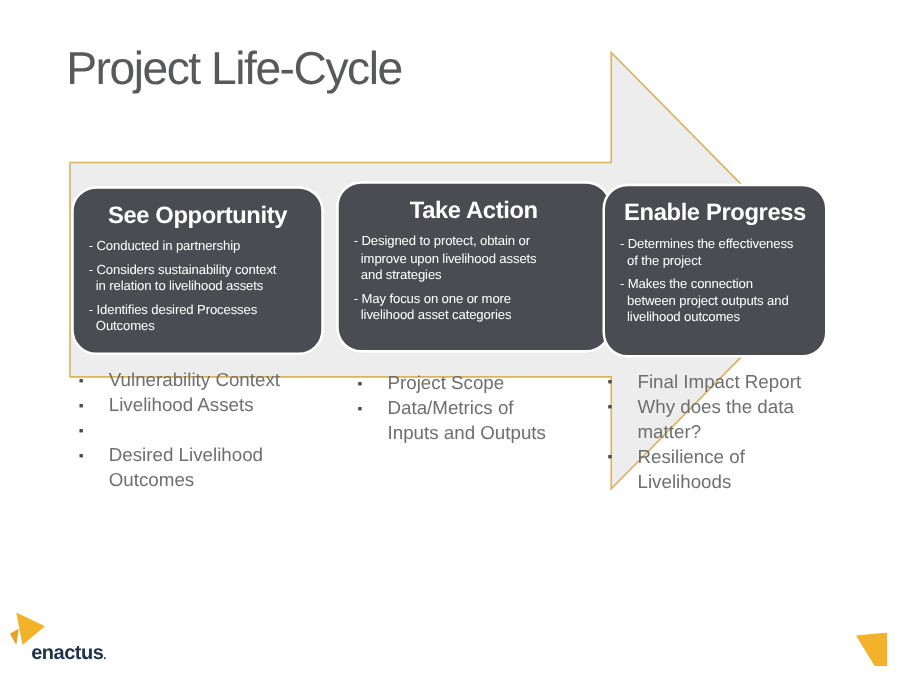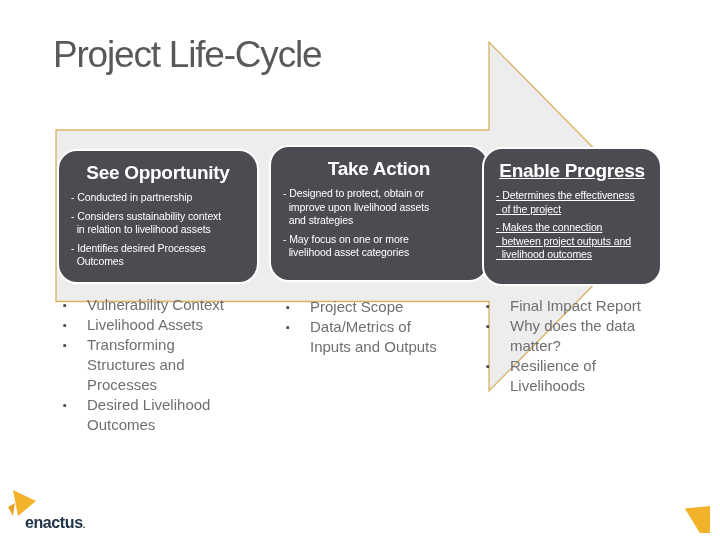--- a/index.html
+++ b/index.html
@@ -13,21 +13,21 @@
     color:var(--title-text,#58595B);white-space:nowrap;margin-left:24px;
   }
   .arrow-svg{position:absolute;left:0;top:0;}
   .card{
     position:absolute;background:var(--card-bg,#4B4C51);
     border:2.5px solid #ffffff;border-radius:20px;box-sizing:border-box;
     color:var(--card-text,#ffffff);
   }
   .card1{left:57px;top:149px;width:202px;height:135px;}
   .card2{left:269px;top:145px;width:220px;height:137px;}
-  .card3{left:482px;top:147px;width:180px;height:139px;text-decoration:underline;}
+  .card3{left:482px;top:147px;width:180px;height:139px;}
   .card-heading{
     text-align:center;font-weight:bold;font-size:19px;margin-top:11px;
     letter-spacing:-0.3px;white-space:nowrap;
   }
   .card-body{padding:7px 6px 0 12px;font-size:10.5px;line-height:13.5px;letter-spacing:-0.1px;}
   .card-body p{margin:0 0 5px 0;white-space:pre-wrap;}
   .detail{position:absolute;color:var(--detail-text,#6E6F71);font-size:15px;line-height:20px;}
   .detail1{left:63px;top:295px;width:195px;}
   .detail2{left:286px;top:297px;width:185px;}
   .detail3{left:486px;top:296px;width:190px;}
@@ -95,23 +95,20 @@
     <div class="detail-item">
       <span class="detail-bullet">▪</span>
       <span class="detail-text">Vulnerability Context</span>
     </div>
     <div class="detail-item">
       <span class="detail-bullet">▪</span>
       <span class="detail-text">Livelihood Assets</span>
     </div>
     <div class="detail-item">
       <span class="detail-bullet">▪</span>
-      <span class="detail-text">Transforming
-Structures and
-Processes</span>
     </div>
     <div class="detail-item">
       <span class="detail-bullet">▪</span>
       <span class="detail-text">Desired Livelihood
 Outcomes</span>
     </div>
   </div>
 
   <div class="detail detail2">
     <div class="detail-item">

